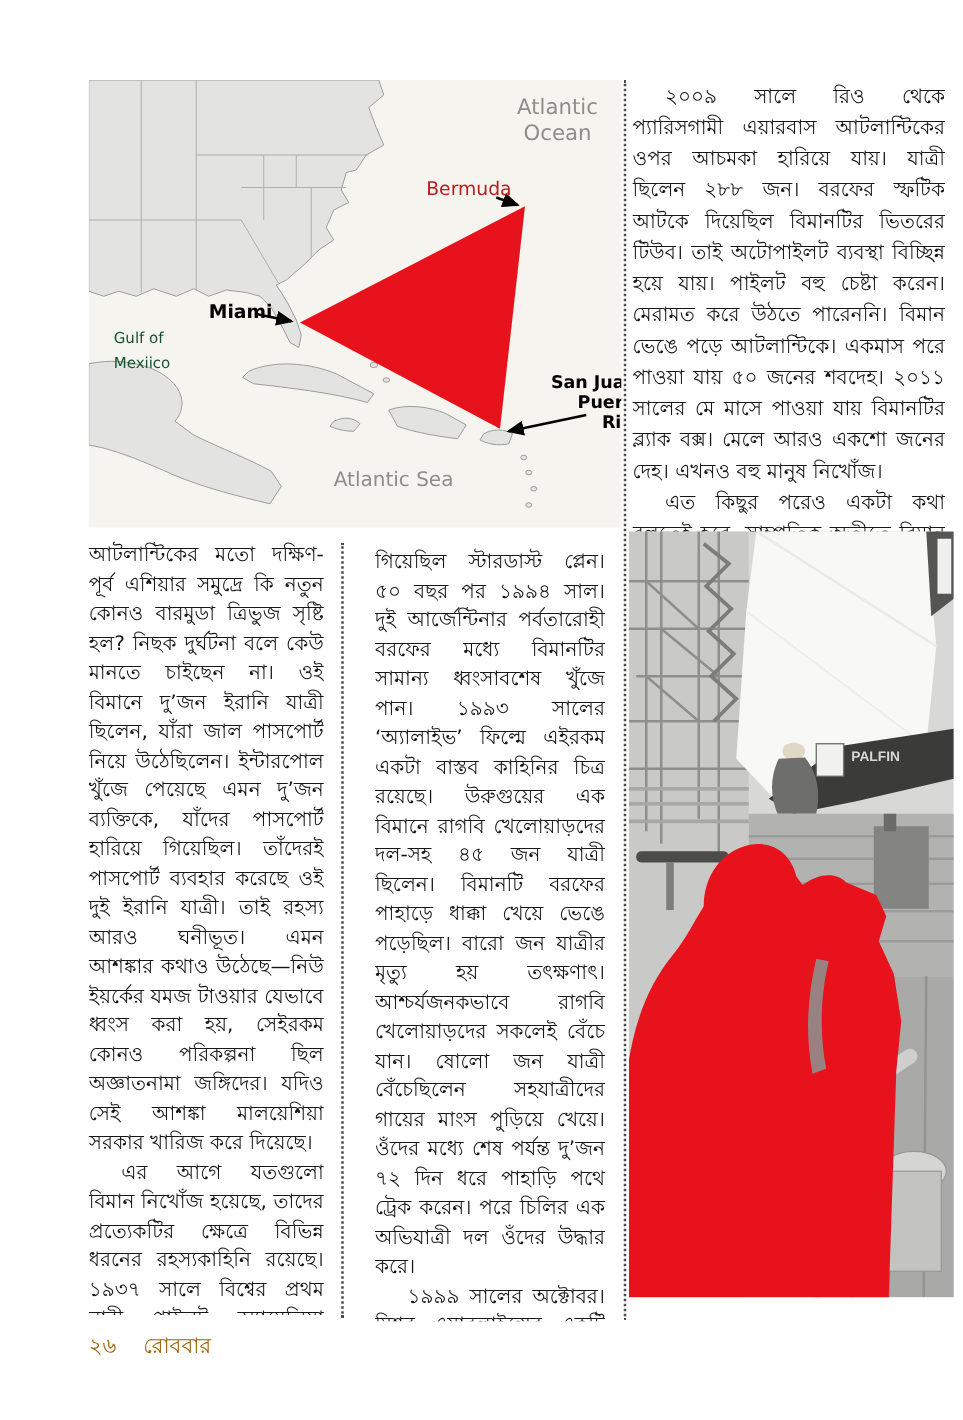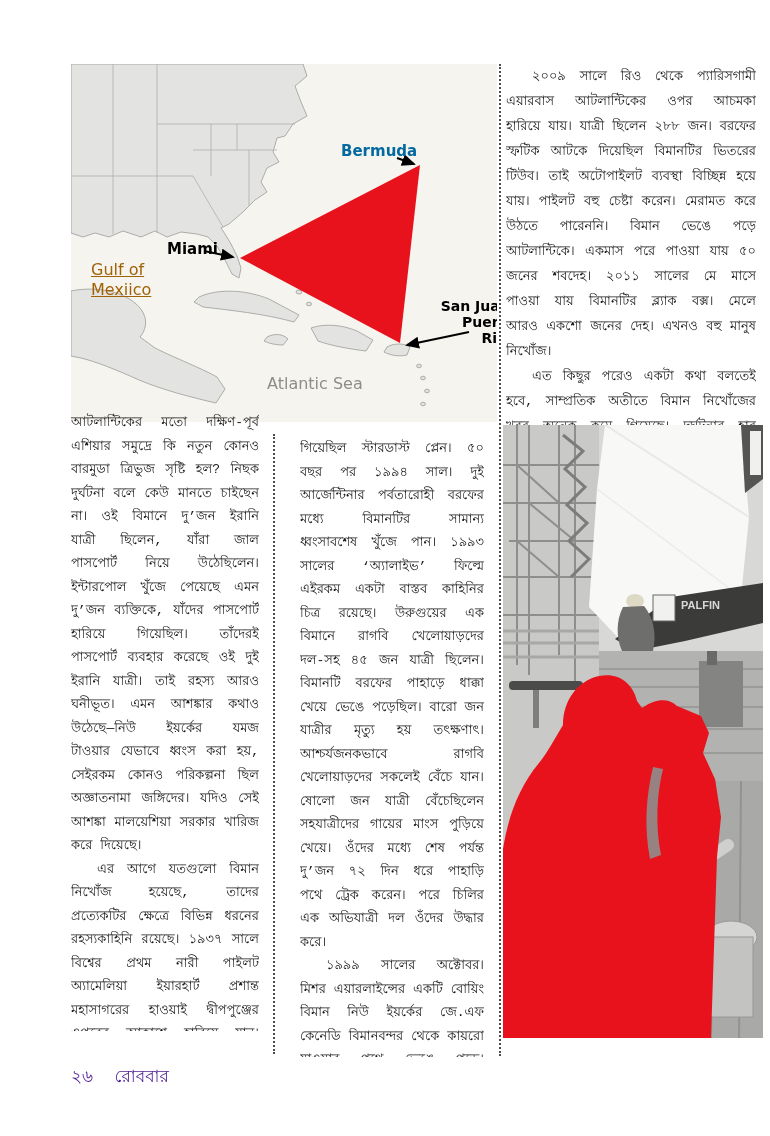--- a/index.html
+++ b/index.html
@@ -3,44 +3,44 @@
 <meta charset="utf-8">
 <style>
   html,body{margin:0;padding:0;background:#ffffff;}
   .page{position:relative;width:770px;height:1136px;background:#ffffff;overflow:hidden;
         font-family:"DejaVu Sans","Liberation Sans",sans-serif;color:#161616;}
 
   
   .map{position:absolute;left:71px;top:64px;width:426px;height:358px;overflow:hidden;background:#f6f4ee;}
   .map-label{position:absolute;}
   .lbl-atlantic{left:332px;top:12px;width:86px;text-align:center;color:#8d8d8b;font-size:17px;line-height:21px;}
-  .lbl-gulf{left:20px;top:196px;width:64px;color:#a16207;font-size:16px;line-height:20px;text-decoration:underline;}
+  .lbl-gulf{left:20px;top:196px;width:64px;color:#14532d;font-size:12px;line-height:20px;}
   .lbl-caribbean{left:196px;top:310px;color:#8d8d8b;font-size:16px;white-space:nowrap;}
-  .lbl-bermuda{left:270px;top:78px;font-weight:bold;font-size:15px;color:#0369a1;white-space:nowrap;}
+  .lbl-bermuda{left:270px;top:78px;font-weight:normal;font-size:15px;color:#b91c1c;white-space:nowrap;}
   .lbl-miami{left:96px;top:176px;font-weight:bold;font-size:15px;color:#000;white-space:nowrap;text-align:right;}
   .lbl-sanjuan{left:364px;top:234px;width:80px;font-weight:bold;font-size:14px;line-height:16px;color:#000;text-align:right;}
 
   
-  .textcol{position:absolute;text-align:justify;font-size:13px;line-height:23.5px;font-family:Liberation Mono, monospace;}
+  .textcol{position:absolute;text-align:justify;font-size:16px;line-height:23.5px;}
   .textcol p{margin:0;}
   .textcol p.indent{text-indent:26px;}
-  .col1{left:71px;top:411px;width:188px;max-height:620px;overflow:hidden;}
+  .col1{left:71px;top:432px;width:188px;max-height:620px;overflow:hidden;}
   .col2{left:300px;top:437px;width:184px;max-height:620px;overflow:hidden;}
   .col3top{left:506px;top:64px;width:250px;line-height:25px;max-height:372px;overflow:hidden;}
 
   
   .sep{position:absolute;width:0;border-left:2px dotted #4c4c4c;}
   .sep1{left:273px;top:434px;height:620px;}
   .sep2{left:499px;top:64px;height:992px;}
 
   
   .photo{position:absolute;left:503px;top:425px;width:309px;height:613px;overflow:hidden;}
 
   
-  .footer{position:absolute;left:71px;top:1063px;font-size:17px;color:#4c1d95;}
+  .footer{position:absolute;left:71px;top:1063px;font-size:17px;color:#a16207;}
   .footer .num{margin-right:16px;}
 </style>
 </head>
 <body>
 
 <div class="page">
 
   <div class="map">
     <svg viewBox="0 0 426 358" width="426" height="358">
       <defs>
@@ -77,20 +77,21 @@
           <path d="M122,112 L152,163"></path>
           <path d="M166,60 V86"></path>
       </g>
       <polygon points="349,101 169,194 329,279" fill="#e8121d"></polygon>
       <g stroke="#000" stroke-width="2" fill="none">
         <path d="M326,94 L343,100" marker-end="url(#ah)"></path>
         <path d="M133,187 L162,193" marker-end="url(#ah)"></path>
         <path d="M398,268 L336,281" marker-end="url(#ah)"></path>
       </g>
     </svg>
+    <div class="map-label lbl-atlantic">Atlantic Ocean</div>
     <div class="map-label lbl-bermuda">Bermuda</div>
     <div class="map-label lbl-miami">Miami</div>
     <div class="map-label lbl-sanjuan">San Juan, Puerto Rico</div>
     <div class="map-label lbl-gulf">Gulf of Mexiico</div>
     <div class="map-label lbl-caribbean">Atlantic Sea</div>
   </div>
 
   <div class="textcol col3top">
     <p class="indent">২০০৯ সালে রিও থেকে প্যারিসগামী এয়ারবাস আটলান্টিকের ওপর আচমকা হারিয়ে যায়। যাত্রী ছিলেন ২৮৮ জন। বরফের স্ফটিক আটকে দিয়েছিল বিমানটির ভিতরের টিউব। তাই অটোপাইলট ব্যবস্থা বিচ্ছিন্ন হয়ে যায়। পাইলট বহু চেষ্টা করেন। মেরামত করে উঠতে পারেননি। বিমান ভেঙে পড়ে আটলান্টিকে। একমাস পরে পাওয়া যায় ৫০ জনের শবদেহ। ২০১১ সালের মে মাসে পাওয়া যায় বিমানটির ব্ল্যাক বক্স। মেলে আরও একশো জনের দেহ। এখনও বহু মানুষ নিখোঁজ।</p>
     <p class="indent">এত কিছুর পরেও একটা কথা বলতেই হবে, সাম্প্রতিক অতীতে বিমান নিখোঁজের খবর অনেক কমে গিয়েছে। দুর্ঘটনার হার কমেছে। কমেছে আতঙ্ক। প্রধান কারণ, প্রযুক্তির উন্নতি। বিমান ওড়া থেকে অবতরণ—প্রতি মুহূর্তের আগাম খবর থাকে এ.টি.সি (এয়ার ট্রাফিক কন্ট্রোল)-র কাছে। বিমানে ওঠার আগে</p>

